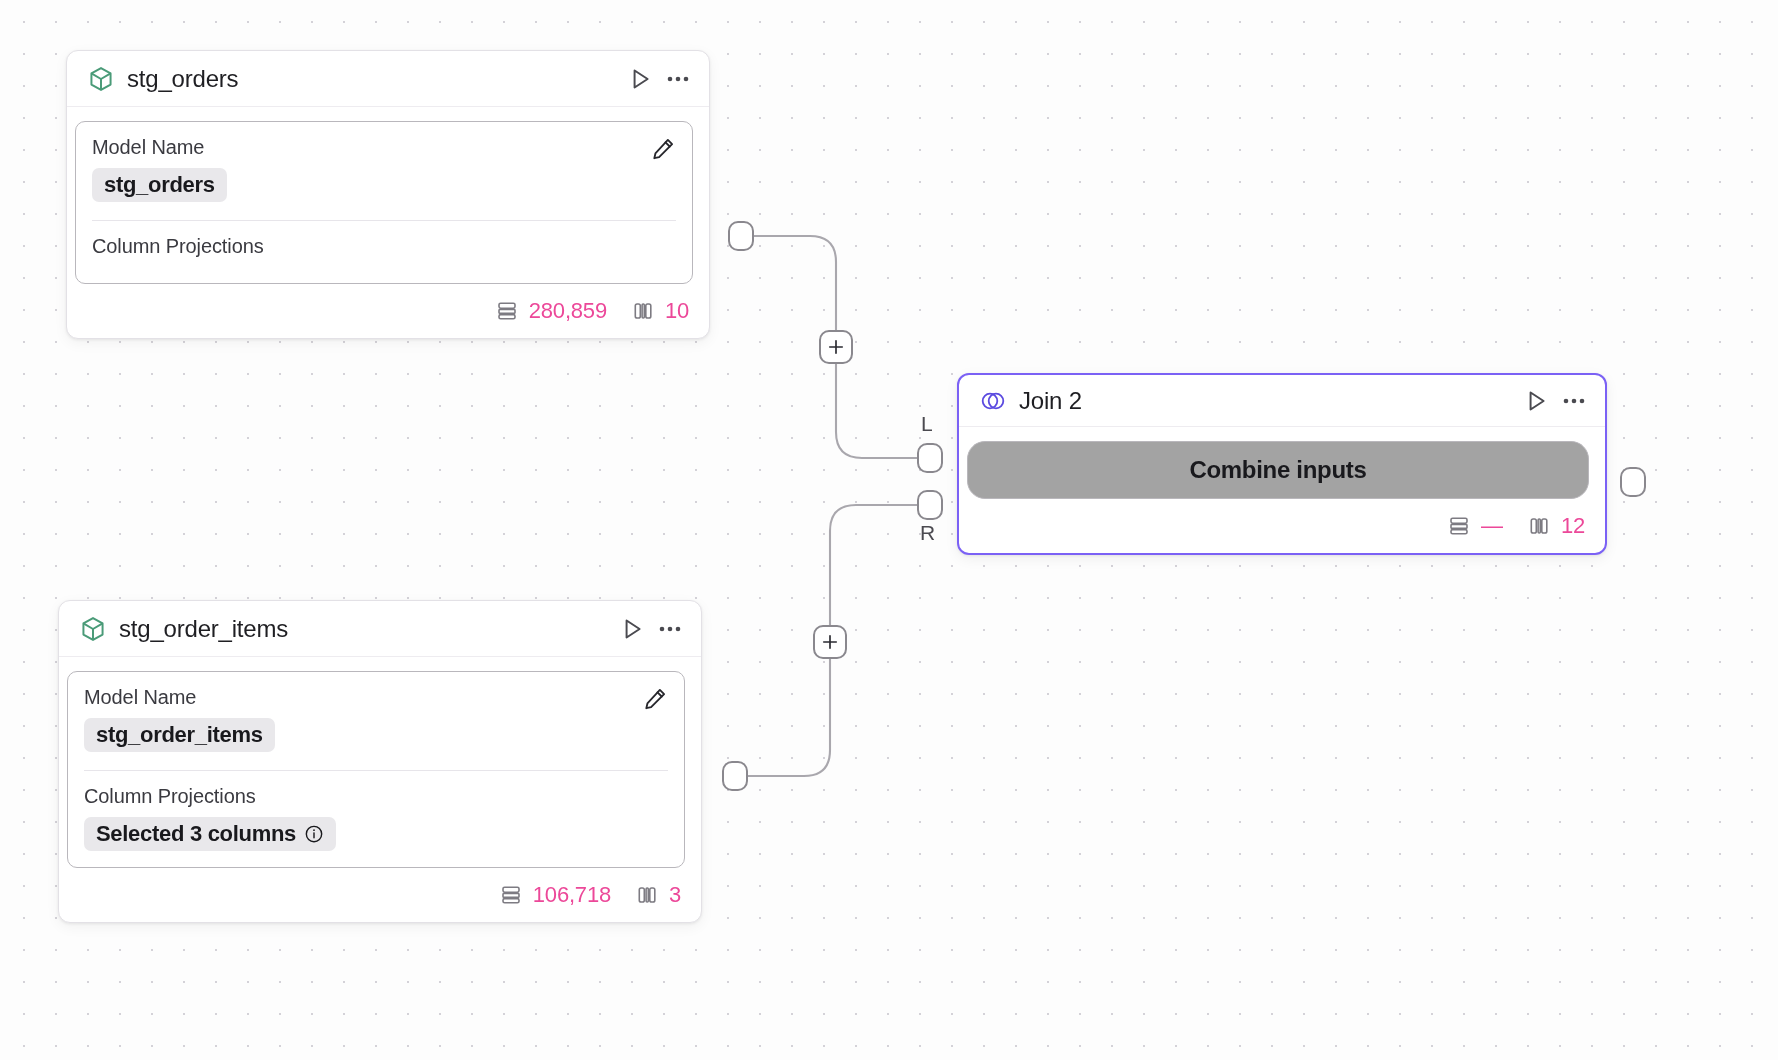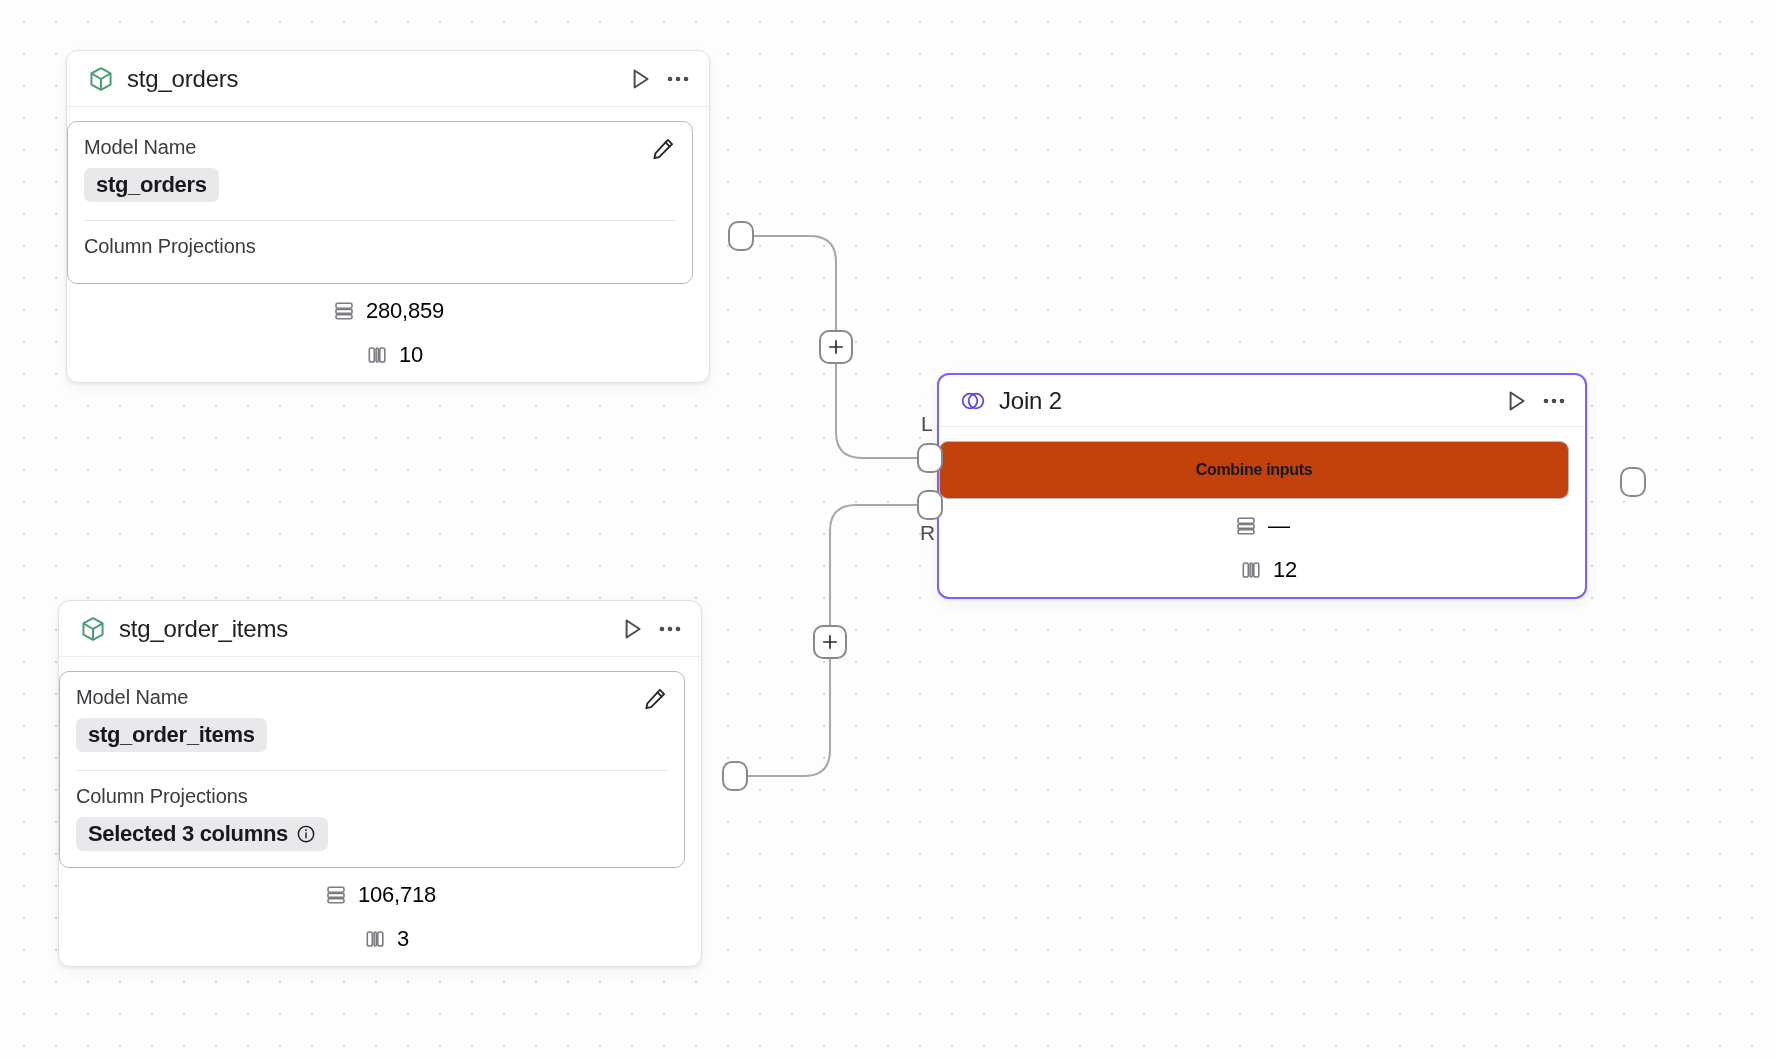--- a/index.html
+++ b/index.html
@@ -73,21 +73,21 @@
     display: inline-flex;
     align-items: center;
     justify-content: center;
     flex: none;
   }
 
   .run-icon   { width: 26px; height: 26px; }
   .dots-icon  { width: 26px; height: 22px; }
 
   .node-body {
-    padding: 14px 16px 8px 0;
+    padding: 14px 16px 8px 8px;
   }
 
   .panel {
     border: 1px solid #b9b7bc;
     border-radius: 10px;
     padding: 14px 16px 16px 16px;
     position: relative;
     background: #fff;
   }
 
@@ -126,49 +126,48 @@
     width: 26px;
     height: 26px;
   }
 
   .info-icon { width: 20px; height: 20px; display: block; }
 
   .node-stats {
     display: flex;
     align-items: center;
     justify-content: flex-end;
-    gap: 18px;
+    gap: 12px;
     padding: 6px 20px 14px 20px;
     font-size: 22px;
-    color: #000000;
+    color: #ec4899;
     letter-spacing: -0.2px;
-    flex-direction: column;
   }
   .node-stats .stat { display: flex; align-items: center; gap: 10px; }
   .node-stats .stat + .stat { margin-left: 12px; text-align: center; }
   .stat-icon { width: 24px; height: 24px; display: block; }
 
   
   .node.join {
     border: 2px solid #7b61f5;
     box-shadow: 0 1px 3px rgba(16,16,20,0.07), 0 4px 14px rgba(16,16,20,0.06);
   }
   .node.join .node-header { height: 52px; }
   .combine-box {
     border: 1px solid #b9b7bc;
-    border-radius: 9px;
+    border-radius: 18px;
     height: 58px;
     display: flex;
     align-items: center;
     justify-content: center;
-    font-size: 16px;
+    font-size: 24px;
     font-weight: bold;
     color: #19191d;
     letter-spacing: -0.3px;
-    background: #c2410c;
+    background: #a3a3a3;
   }
 
   
   .handle {
     position: absolute;
     width: 26px;
     height: 30px;
     border: 2px solid #8a888e;
     border-radius: 10px;
     background: #ffffff;
@@ -359,21 +358,21 @@
             <rect x="14.8" y="5" width="5" height="14" rx="1.8"></rect>
           </svg>
         </span>
         <span>3</span>
       </span>
     </div>
   </div>
 
   <div class="handle" style="left:722px; top:761px;"></div>
 
-  <div class="node join" id="node-join" style="left:937px; top:373px; width:650px;">
+  <div class="node join" id="node-join" style="left:957px; top:373px; width:650px;">
 
     <div class="node-header">
       <span class="hdr-icon">
         <svg width="28" height="28" viewBox="0 0 28 28" fill="none" stroke="#5b4ae0" stroke-width="1.8">
           <circle cx="11" cy="14" r="7.3"></circle>
           <circle cx="17" cy="14" r="7.3"></circle>
         </svg>
       </span>
       <span class="node-title">Join 2</span>
       <span class="hdr-icon run-icon">

